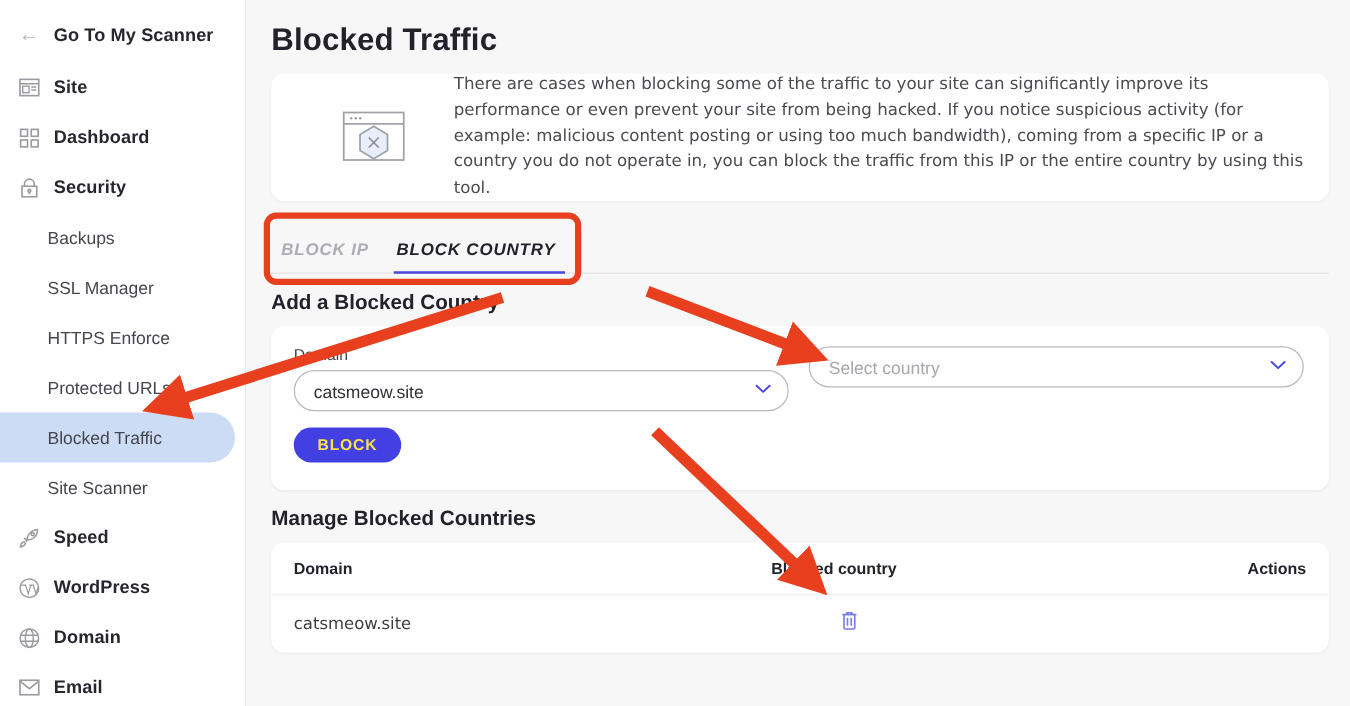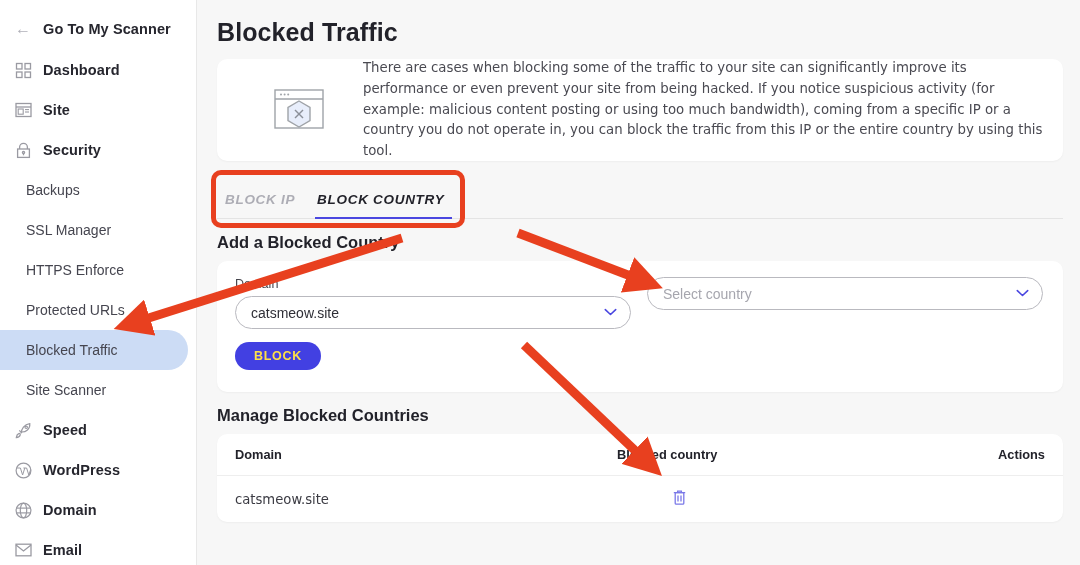--- a/index.html
+++ b/index.html
@@ -40,21 +40,21 @@
     font-size: 14.5px; font-weight: bold; letter-spacing: .1px;
     color: #26262e;
   }
   .nav-label-sub {
     font-size: 14px; font-weight: normal; color: #45454f;
   }
   .sub-row {
     display: flex; align-items: center;
     height: 40px;
     margin: 0 8px 0 0;
-    padding-left: 26px;
+    padding-left: 38px;
     border-radius: 0 20px 20px 0;
   }
   .sub-row.active { background: #ccdcf5; }
   .back-arrow { font-size: 16px; color: #b0b0b8; line-height: 1; }
 
   
   #page-scrollbar {
     position: absolute; left: 197px; top: 0;
     width: 9px; height: 565px;
     background: #f4f4f4;
@@ -204,41 +204,41 @@
 
     <div class="nav-row top">
       <span class="nav-ico">
         <span class="back-arrow">←</span>
       </span>
       <span class="nav-label-bold">Go To My Scanner</span>
     </div>
 
     <div class="nav-row">
       <span class="nav-ico">
-        <svg width="17" height="17" viewBox="0 0 17 17" fill="none" stroke="#9a9aa2" stroke-width="1.3">
-          <rect x="1.5" y="1.5" width="5.5" height="5.5"></rect>
-            <rect x="10" y="1.5" width="5.5" height="5.5"></rect>
-          <rect x="1.5" y="10" width="5.5" height="5.5"></rect>
-            <rect x="10" y="10" width="5.5" height="5.5"></rect>
-        </svg>
-      </span>
-      <span class="nav-label-bold">Dashboard</span>
-    </div>
-
-    <div class="nav-row">
-      <span class="nav-ico">
         <svg width="17" height="16" viewBox="0 0 17 16" fill="none" stroke="#9a9aa2" stroke-width="1.3">
           <rect x="1" y="1.5" width="15" height="13"></rect>
             <line x1="1" y1="5" x2="16" y2="5"></line>
           <rect x="3.2" y="7" width="5" height="5.2" stroke-width="1.1"></rect>
           <line x1="10" y1="7.6" x2="14" y2="7.6" stroke-width="1.1"></line>
           <line x1="10" y1="10" x2="14" y2="10" stroke-width="1.1"></line>
         </svg>
       </span>
       <span class="nav-label-bold">Site</span>
+    </div>
+
+    <div class="nav-row">
+      <span class="nav-ico">
+        <svg width="17" height="17" viewBox="0 0 17 17" fill="none" stroke="#9a9aa2" stroke-width="1.3">
+          <rect x="1.5" y="1.5" width="5.5" height="5.5"></rect>
+            <rect x="10" y="1.5" width="5.5" height="5.5"></rect>
+          <rect x="1.5" y="10" width="5.5" height="5.5"></rect>
+            <rect x="10" y="10" width="5.5" height="5.5"></rect>
+        </svg>
+      </span>
+      <span class="nav-label-bold">Dashboard</span>
     </div>
 
     <div class="nav-row">
       <span class="nav-ico">
         <svg width="15" height="17" viewBox="0 0 15 17" fill="none" stroke="#9a9aa2" stroke-width="1.3">
           <path d="M3.6 7V5.2a3.9 3.9 0 0 1 7.8 0V7"></path>
           <rect x="1.6" y="7" width="11.8" height="8.4"></rect>
           <circle cx="7.5" cy="10.6" r="1.1"></circle>
             <line x1="7.5" y1="11.5" x2="7.5" y2="13.3"></line>
         </svg>

